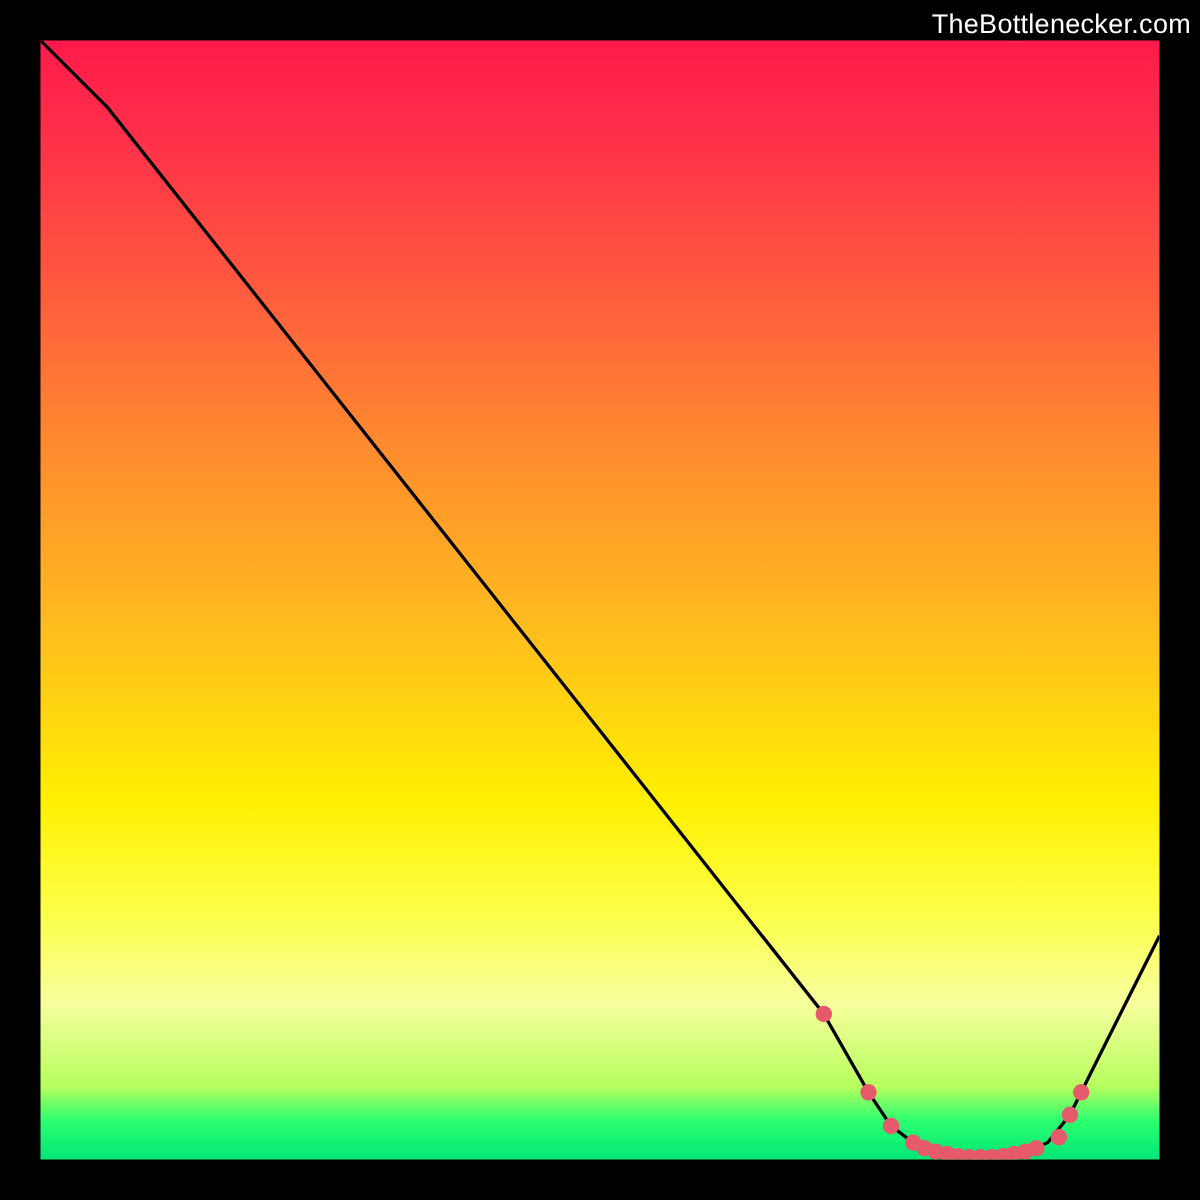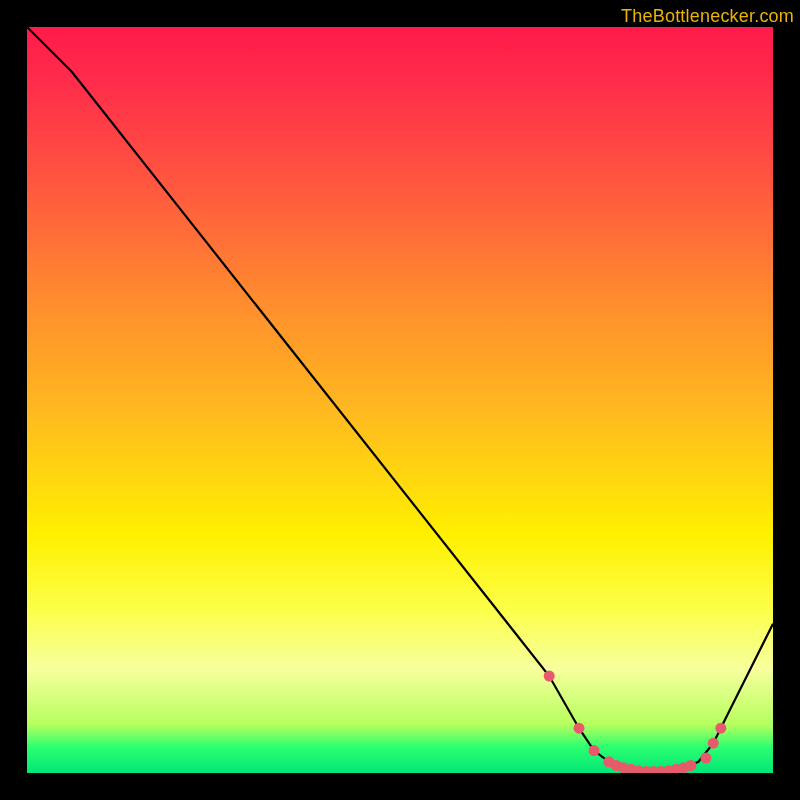--- a/index.html
+++ b/index.html
@@ -10,21 +10,21 @@
       #ff2e4a 8%,
       #ff5a3e 22%,
       #ff8a2f 36%,
       #ffbb1f 52%,
       #fff000 68%,
       #fcff48 78%,
       #f7ff9e 86%,
       #b6ff5e 93.5%,
       #2dff70 96.5%,
       #00e676 100%)}
-  .credit{position:absolute;right:6px;top:6px;color:#eab308;font-size:18px;font-weight:400;letter-spacing:.2px}
+  .credit{position:absolute;right:6px;top:6px;color:#ffffff;font-size:18px;font-weight:400;letter-spacing:.2px}
   svg.curve{position:absolute;inset:0}
   svg.curve path{fill:none;stroke:#000;stroke-width:2.2}
   svg.curve circle{fill:#e75a6b}
 </style>
 </head>
 <body>
 
 <div class="stage">
   <div class="panel">
     <div class="grad"></div>

